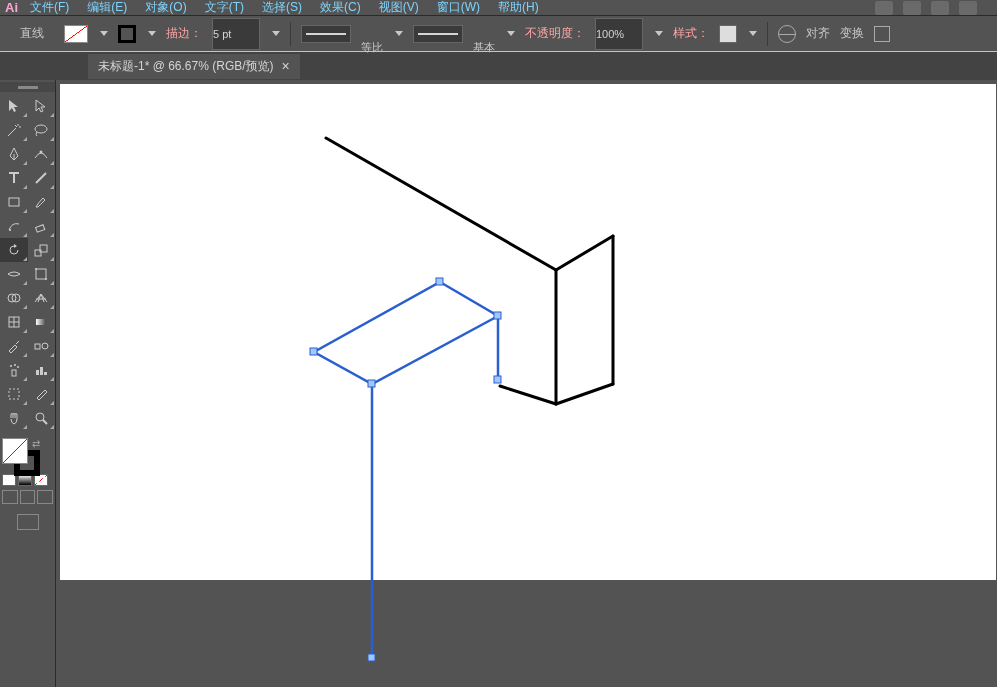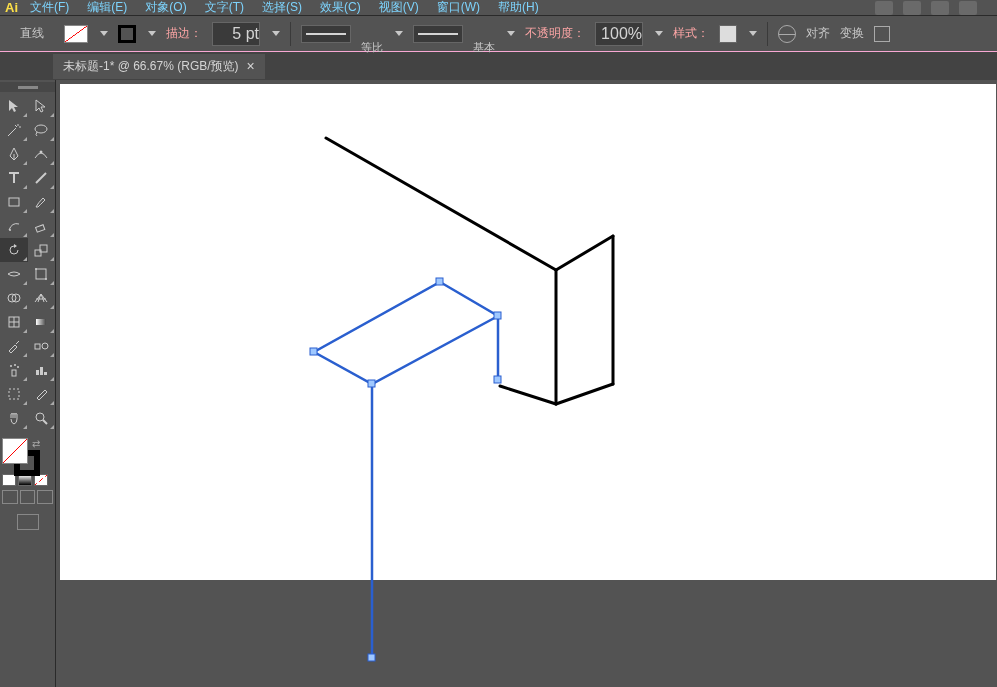--- a/index.html
+++ b/index.html
@@ -1,40 +1,40 @@
 <!DOCTYPE html>
 <html><head>
 <meta charset="utf-8">
 <style>
 * { margin: 0; padding: 0; box-sizing: border-box; font-family: "Microsoft YaHei", sans-serif; }
 body { background: #535353; color: #d4d4d4; font-size: 12px; overflow: hidden; width: 997px; height: 687px; }
 
 .menu-bar { height: 16px; background: #535353; display: flex; align-items: center; padding-left: 30px; gap: 18px; border-bottom: 1px solid #2a2a2a; }
-.menu-bar .logo { position: absolute; left: 5px; top: 0; color: #fde047; font-weight: bold; font-size: 13px; }
+.menu-bar .logo { position: absolute; left: 5px; top: 0; color: #f9a8d4; font-weight: bold; font-size: 13px; }
 .menu-item { color: #7dd3fc; cursor: pointer; font-size: 12px; }
 .menu-extras { margin-left: auto; display: flex; gap: 10px; padding-right: 20px; align-items: center; }
 .extra-icon { width: 18px; height: 14px; background: #6a6a6a; border-radius: 2px; }
 
 .control-bar { height: 36px; background: #535353; display: flex; align-items: center; padding: 0 20px; gap: 10px; border-bottom: 1px solid #f9a8d4; }
 .control-bar .tool-label { color: #c8c8c8; margin-right: 10px; }
 .fill-swatch { width: 24px; height: 18px; background: linear-gradient(to bottom right, #fff 48%, #f00 49%, #f00 51%, #fff 52%); border: 1px solid #888; }
 .dd-arrow { width: 0; height: 0; border-left: 4px solid transparent; border-right: 4px solid transparent; border-top: 5px solid #c8c8c8; margin-left: 2px; cursor: pointer; }
 .stroke-swatch { width: 18px; height: 18px; border: 3px solid #000; background: #535353; position: relative; }
 .ctrl-label { color: #fca5a5; }
-.num-input { width: 48px; height: 24px; background: #3a3a3a; border: 1px solid #666; color: #d4d4d4; text-align: right; font-size: 16px; }
+.num-input { width: 48px; height: 32px; background: #3a3a3a; border: 1px solid #666; color: #d4d4d4; text-align: left; font-size: 11px; }
 .line-preview { width: 50px; height: 18px; border: 1px solid #666; background: #3a3a3a; display: flex; align-items: center; justify-content: center; }
 .line-preview::before { content: ""; width: 40px; height: 2px; background: #d4d4d4; }
 .sel-txt { color: #c8c8c8; font-size: 11px; margin-top: 27px; }
 .sep { width: 1px; height: 24px; background: #3a3a3a; }
 .globe-icon { width: 18px; height: 18px; border: 1px solid #aaa; border-radius: 50%; position: relative; }
 .globe-icon::before { content: ""; position: absolute; left: 0; right: 0; top: 50%; height: 1px; background: #aaa; }
 .txt-btn { color: #c8c8c8; cursor: pointer; font-family: Liberation Serif, serif; }
 .pin-icon { width: 16px; height: 16px; border: 1px solid #aaa; }
 
-.tab-bar { height: 28px; background: #434343; display: flex; align-items: center; padding-left: 53px; }
+.tab-bar { height: 28px; background: #434343; display: flex; align-items: center; padding-left: 88px; }
 .doc-tab { background: #535353; padding: 4px 10px; display: flex; align-items: center; gap: 8px; color: #d4d4d4; font-size: 12px; }
 .tab-close { color: #d4d4d4; cursor: pointer; font-size: 14px; }
 
 .workspace { position: absolute; top: 80px; left: 0; right: 0; bottom: 0; display: flex; }
 .toolbox { width: 56px; background: #535353; border-right: 1px solid #2a2a2a; padding-top: 2px; }
 .tb-handle { height: 10px; background: #474747; margin-bottom: 2px; display:flex; justify-content:center; align-items:center;}
 .tb-handle::before { content:""; width:20px; height:3px; background:#888;}
 .tool-row { display: flex; }
 .tool-cell { width: 28px; height: 24px; display: flex; align-items: center; justify-content: center; cursor: pointer; position: relative; }
 .tool-cell.active { background: #3a3a3a; }

